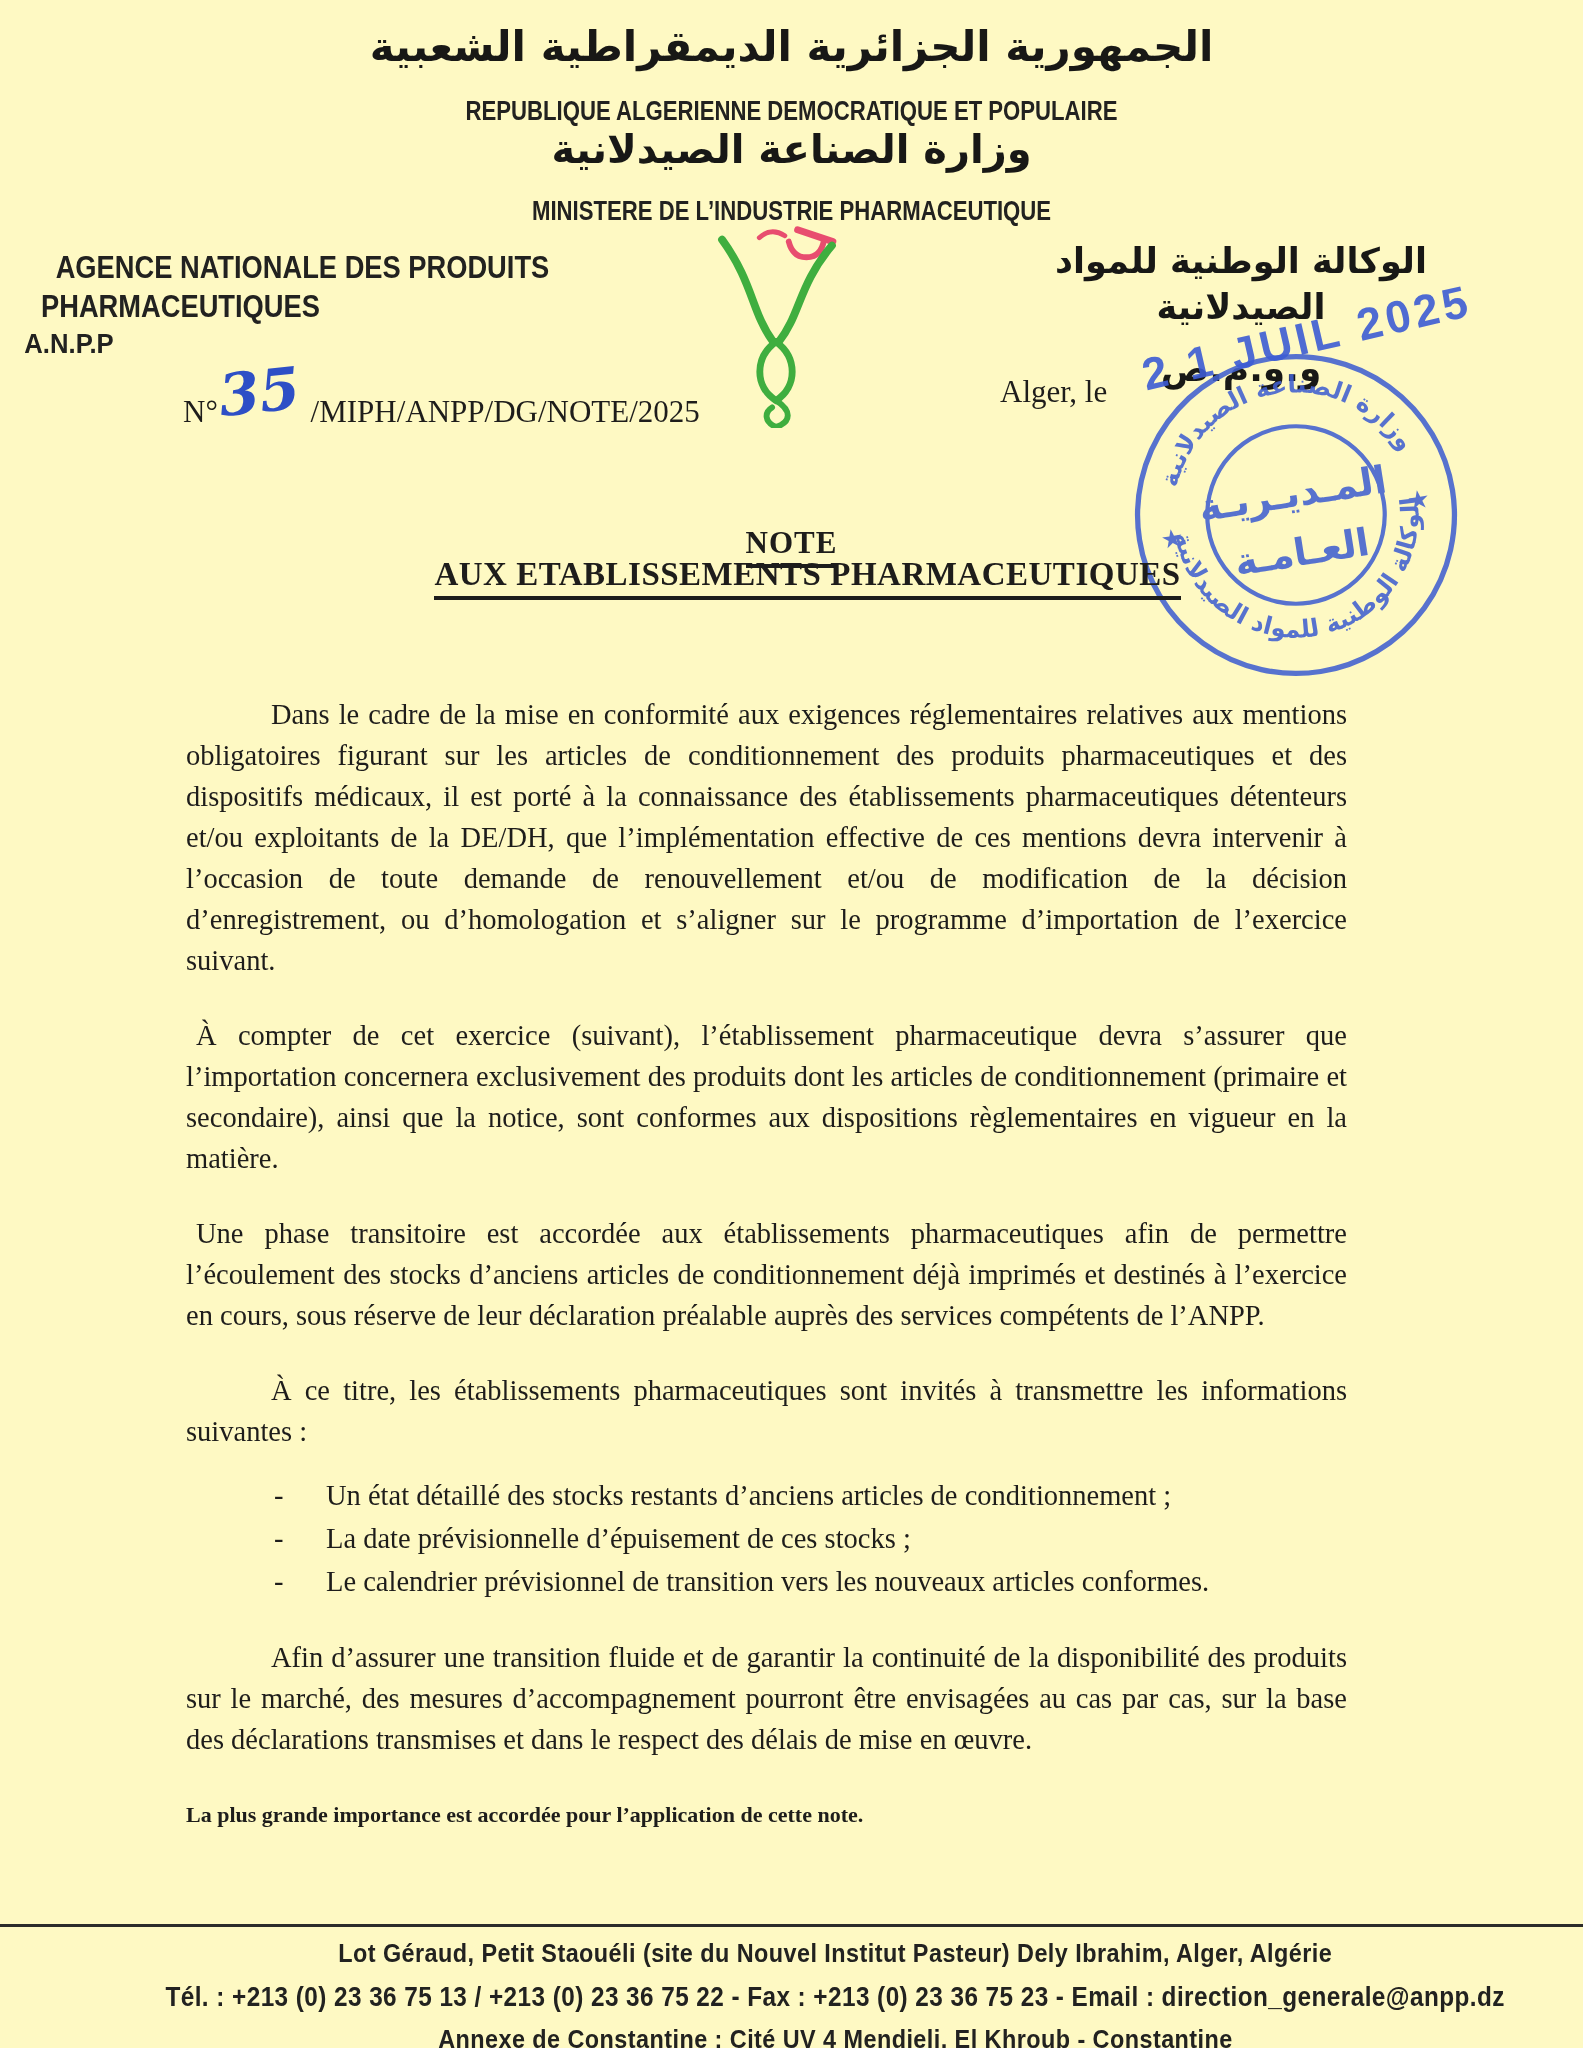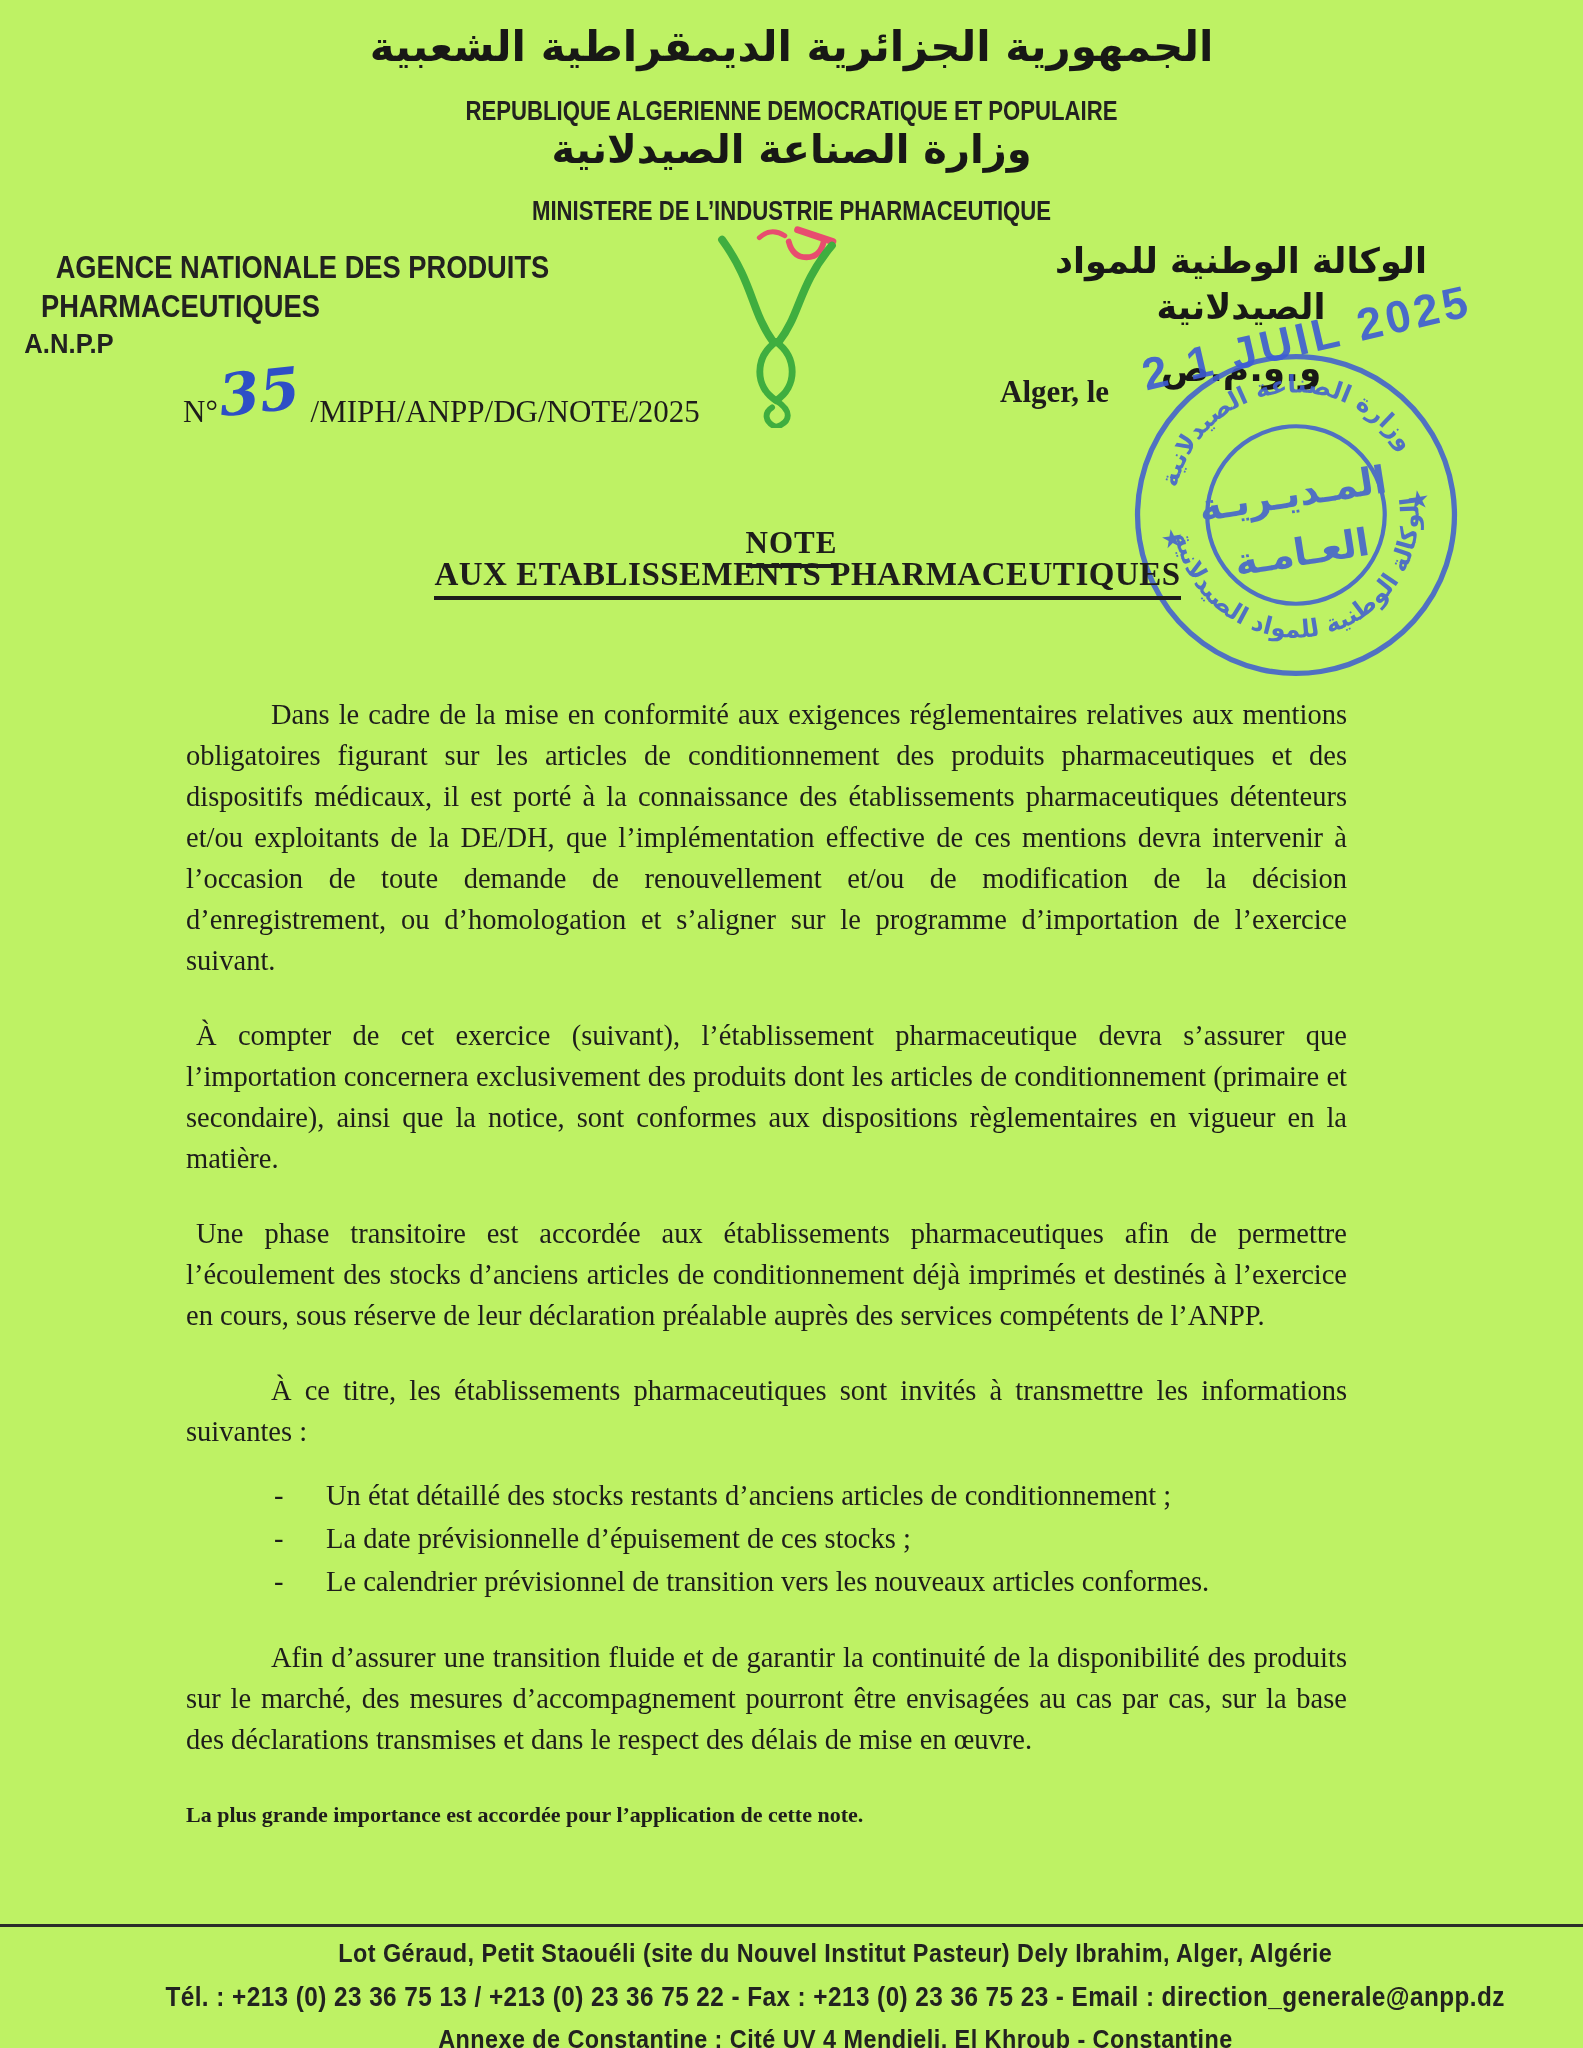--- a/index.html
+++ b/index.html
@@ -1,19 +1,19 @@
 <!DOCTYPE html>
 <html lang="fr"><head>
 <meta charset="utf-8">
 <style>
   * { margin:0; padding:0; box-sizing:border-box; }
   html,body { background:#e8e8e4; }
   .page {
     position:relative; width:1583px; height:2048px;
-    background:#bef264; overflow:hidden; margin:0 auto;
+    background:#fef9c3; overflow:hidden; margin:0 auto;
     font-family:"Liberation Serif", serif; color:#1e1d1b;
   }
   
   .c { position:absolute; left:0; width:100%; text-align:center; }
   .ar { font-family:"DejaVu Sans", sans-serif; font-weight:bold; color:#181816; }
   .hdr-ar1 { top:22px; font-size:42px; }
   .hdr-fr1 { top:96px; }
   .hdr-ar2 { top:126px; font-size:40px; }
   .hdr-fr2 { top:196px; }
   .cond { display:inline-block; font-family:"Liberation Sans", sans-serif;
@@ -29,21 +29,21 @@
   .agency-ar .l1 { font-size:35px; line-height:46px; }
   .agency-ar .l2 { font-size:36px; margin-top:18px; }
 
   .logo { position:absolute; left:698px; top:222px; width:156px; height:206px; }
 
   
   .refrow { position:absolute; left:183px; top:368px; font-size:31px; white-space:nowrap; }
   .refrow .hand { display:inline-block; font-family:"DejaVu Serif", serif;
     font-style:italic; font-weight:bold; font-size:58px; color:#2e4fc6;
     transform:rotate(-6deg) translateY(-10px); margin:0 10px 0 2px; }
-  .alger { position:absolute; left:1000px; top:374px; font-size:31px;font-weight:bold; }
+  .alger { position:absolute; left:1000px; top:374px; font-size:31px; }
 
   
   .stamp { position:absolute; left:1126px; top:346px; width:340px; height:338px;
            opacity:.88; transform:rotate(-9deg); }
   .datestamp { position:absolute; left:1143px; top:350px; width:346px;
     transform:rotate(-13deg); transform-origin:left center;
     font-family:"Liberation Sans", sans-serif; font-weight:700; font-size:45px;
     color:#3d5cd4; letter-spacing:4px; white-space:nowrap; opacity:.9; }
 
   

